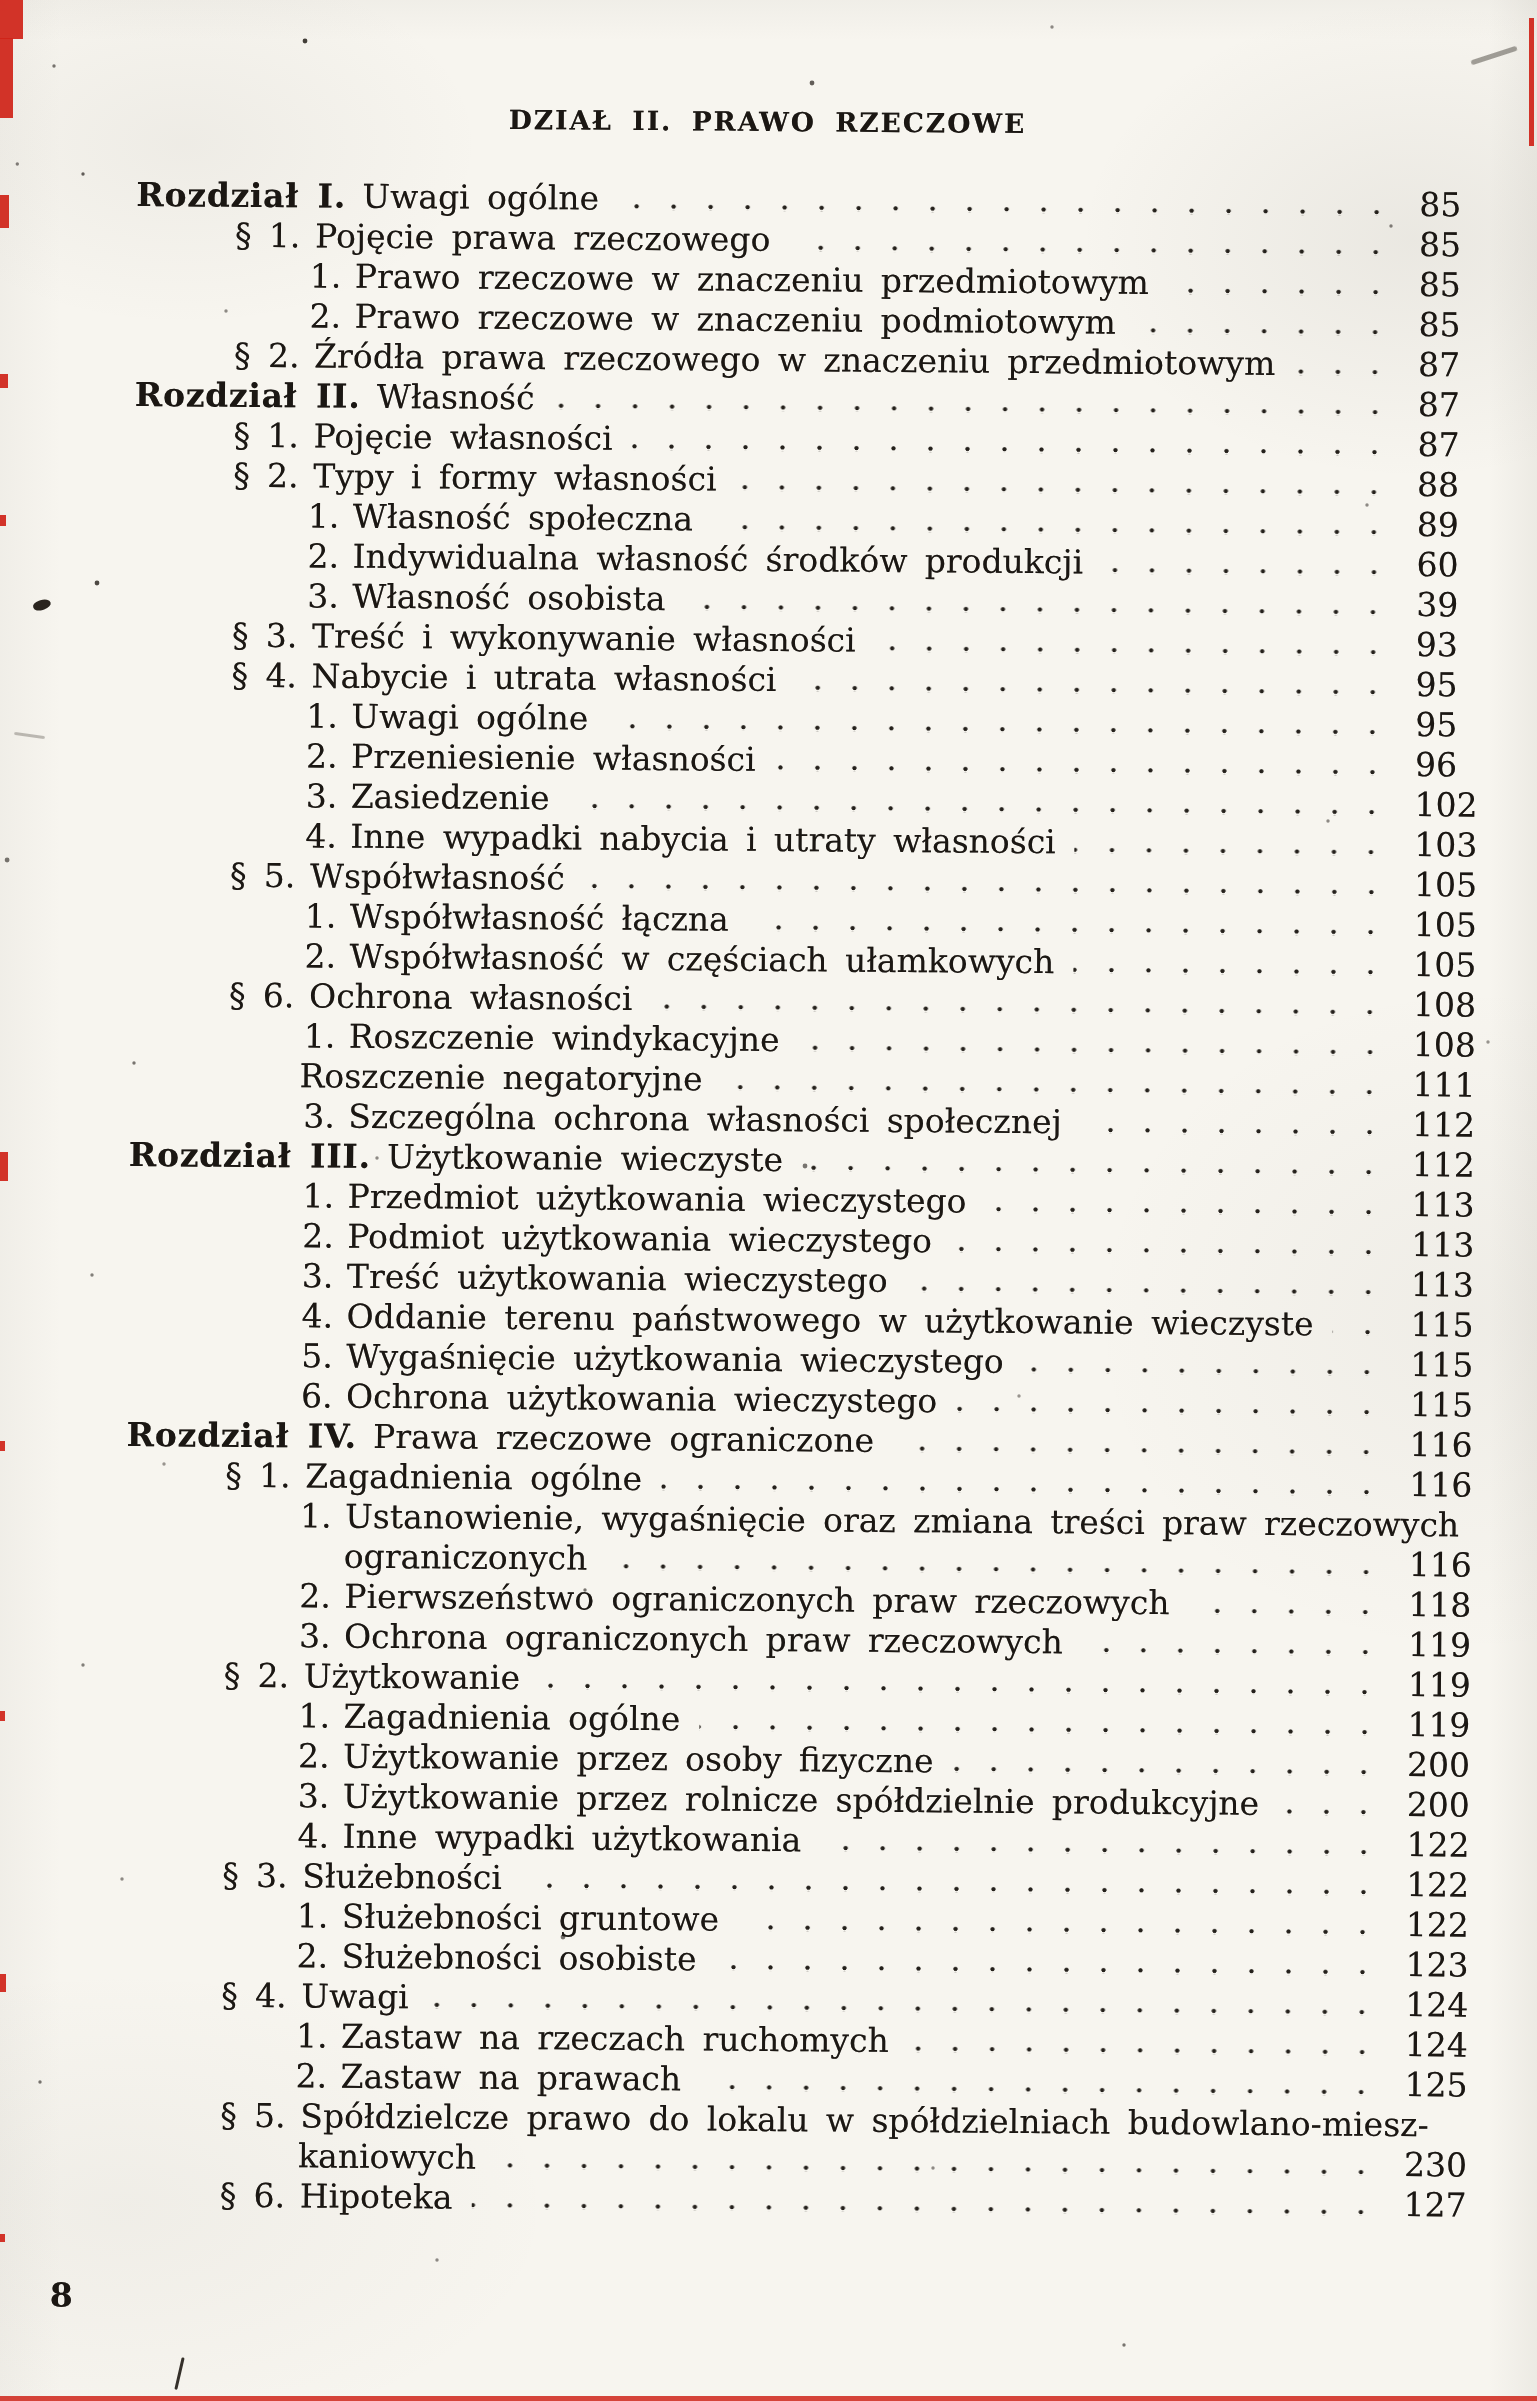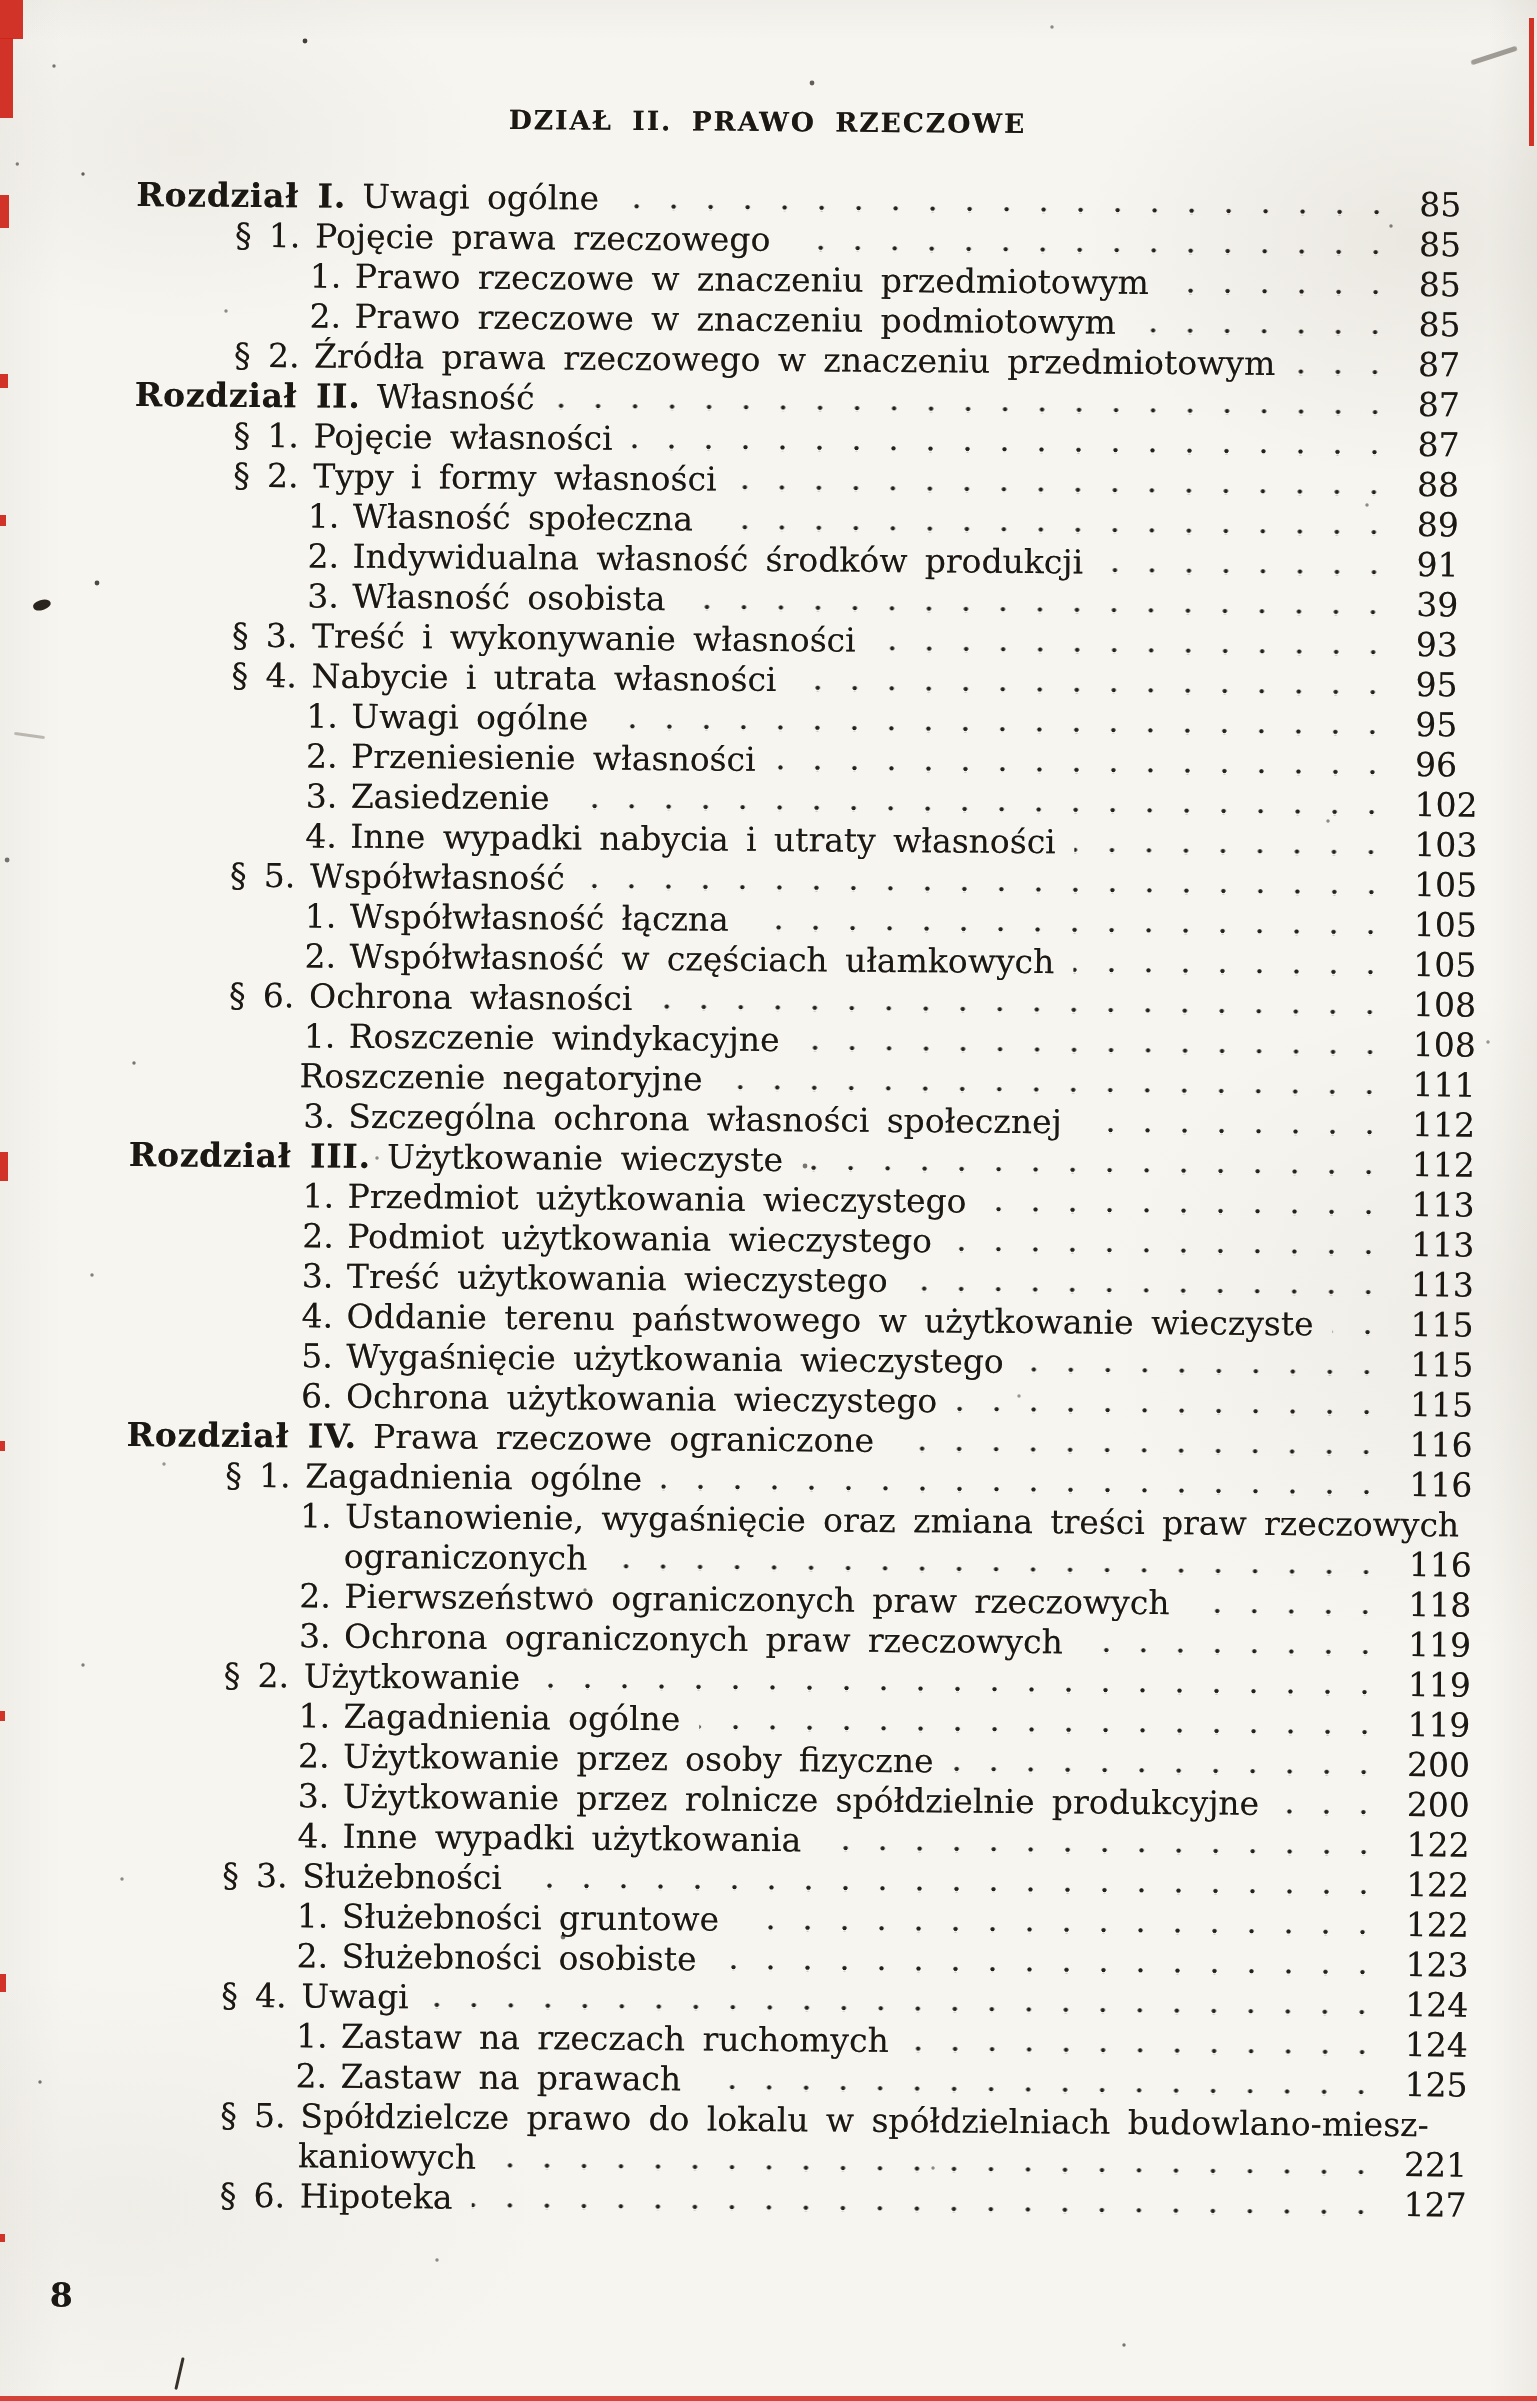--- a/index.html
+++ b/index.html
@@ -202,21 +202,21 @@
       <div class="row item">
         <span class="prefix">1.</span>
         <span class="title">Własność społeczna</span>
         <span class="leader"></span>
         <span class="page-num">89</span>
       </div>
       <div class="row item">
         <span class="prefix">2.</span>
         <span class="title">Indywidualna własność środków produkcji</span>
         <span class="leader"></span>
-        <span class="page-num">91</span>
+        <span class="page-num">60</span>
       </div>
       <div class="row item">
         <span class="prefix">3.</span>
         <span class="title">Własność osobista</span>
         <span class="leader"></span>
         <span class="page-num">39</span>
       </div>
       <div class="row section">
         <span class="prefix">§ 3.</span>
         <span class="title">Treść i wykonywanie własności</span>
@@ -435,21 +435,21 @@
         <span class="leader"></span>
         <span class="page-num">125</span>
       </div>
       <div class="row section">
         <span class="prefix">§ 5.</span>
         <span class="title">Spółdzielcze prawo do lokalu w spółdzielniach budowlano-miesz-</span>
       </div>
       <div class="row section-cont">
         <span class="title">kaniowych</span>
         <span class="leader"></span>
-        <span class="page-num">221</span>
+        <span class="page-num">230</span>
       </div>
       <div class="row section">
         <span class="prefix">§ 6.</span>
         <span class="title">Hipoteka</span>
         <span class="leader"></span>
         <span class="page-num">127</span>
       </div>
     </div>
   <div class="folio">8</div>
 </div>

